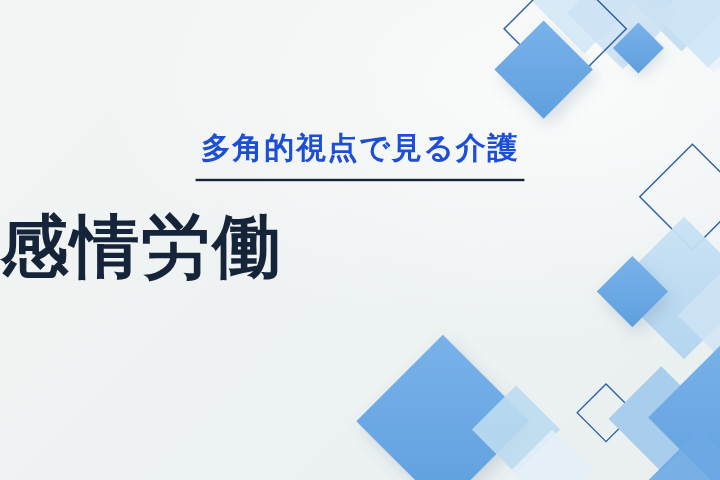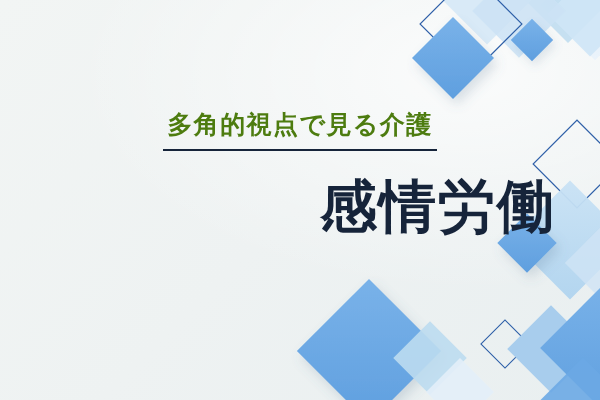--- a/index.html
+++ b/index.html
@@ -42,35 +42,35 @@
   }
   .subtitle-wrap {
     position: absolute;
     left: 0;
     top: 108px;
     width: 600px;
     text-align: center;
   }
   .subtitle {
     display: inline-block;
-    color: #4d7c0f;
+    color: #1d4ed8;
     font-size: 25px;
     font-weight: 700;
     letter-spacing: 1.4px;
     line-height: 34px;
     padding: 0 4px 7px 4px;
     border-bottom: 2px solid #16243a;
     white-space: nowrap;
   }
   .maintitle-wrap {
     position: absolute;
     left: 0;
     top: 174px;
     width: 556px;
-    text-align: right;
+    text-align: left;
   }
   .maintitle {
     display: inline-block;
     color: #16243a;
     font-size: 57px;
     font-weight: 700;
     letter-spacing: 2px;
     line-height: 66px;
     white-space: nowrap;
   }

